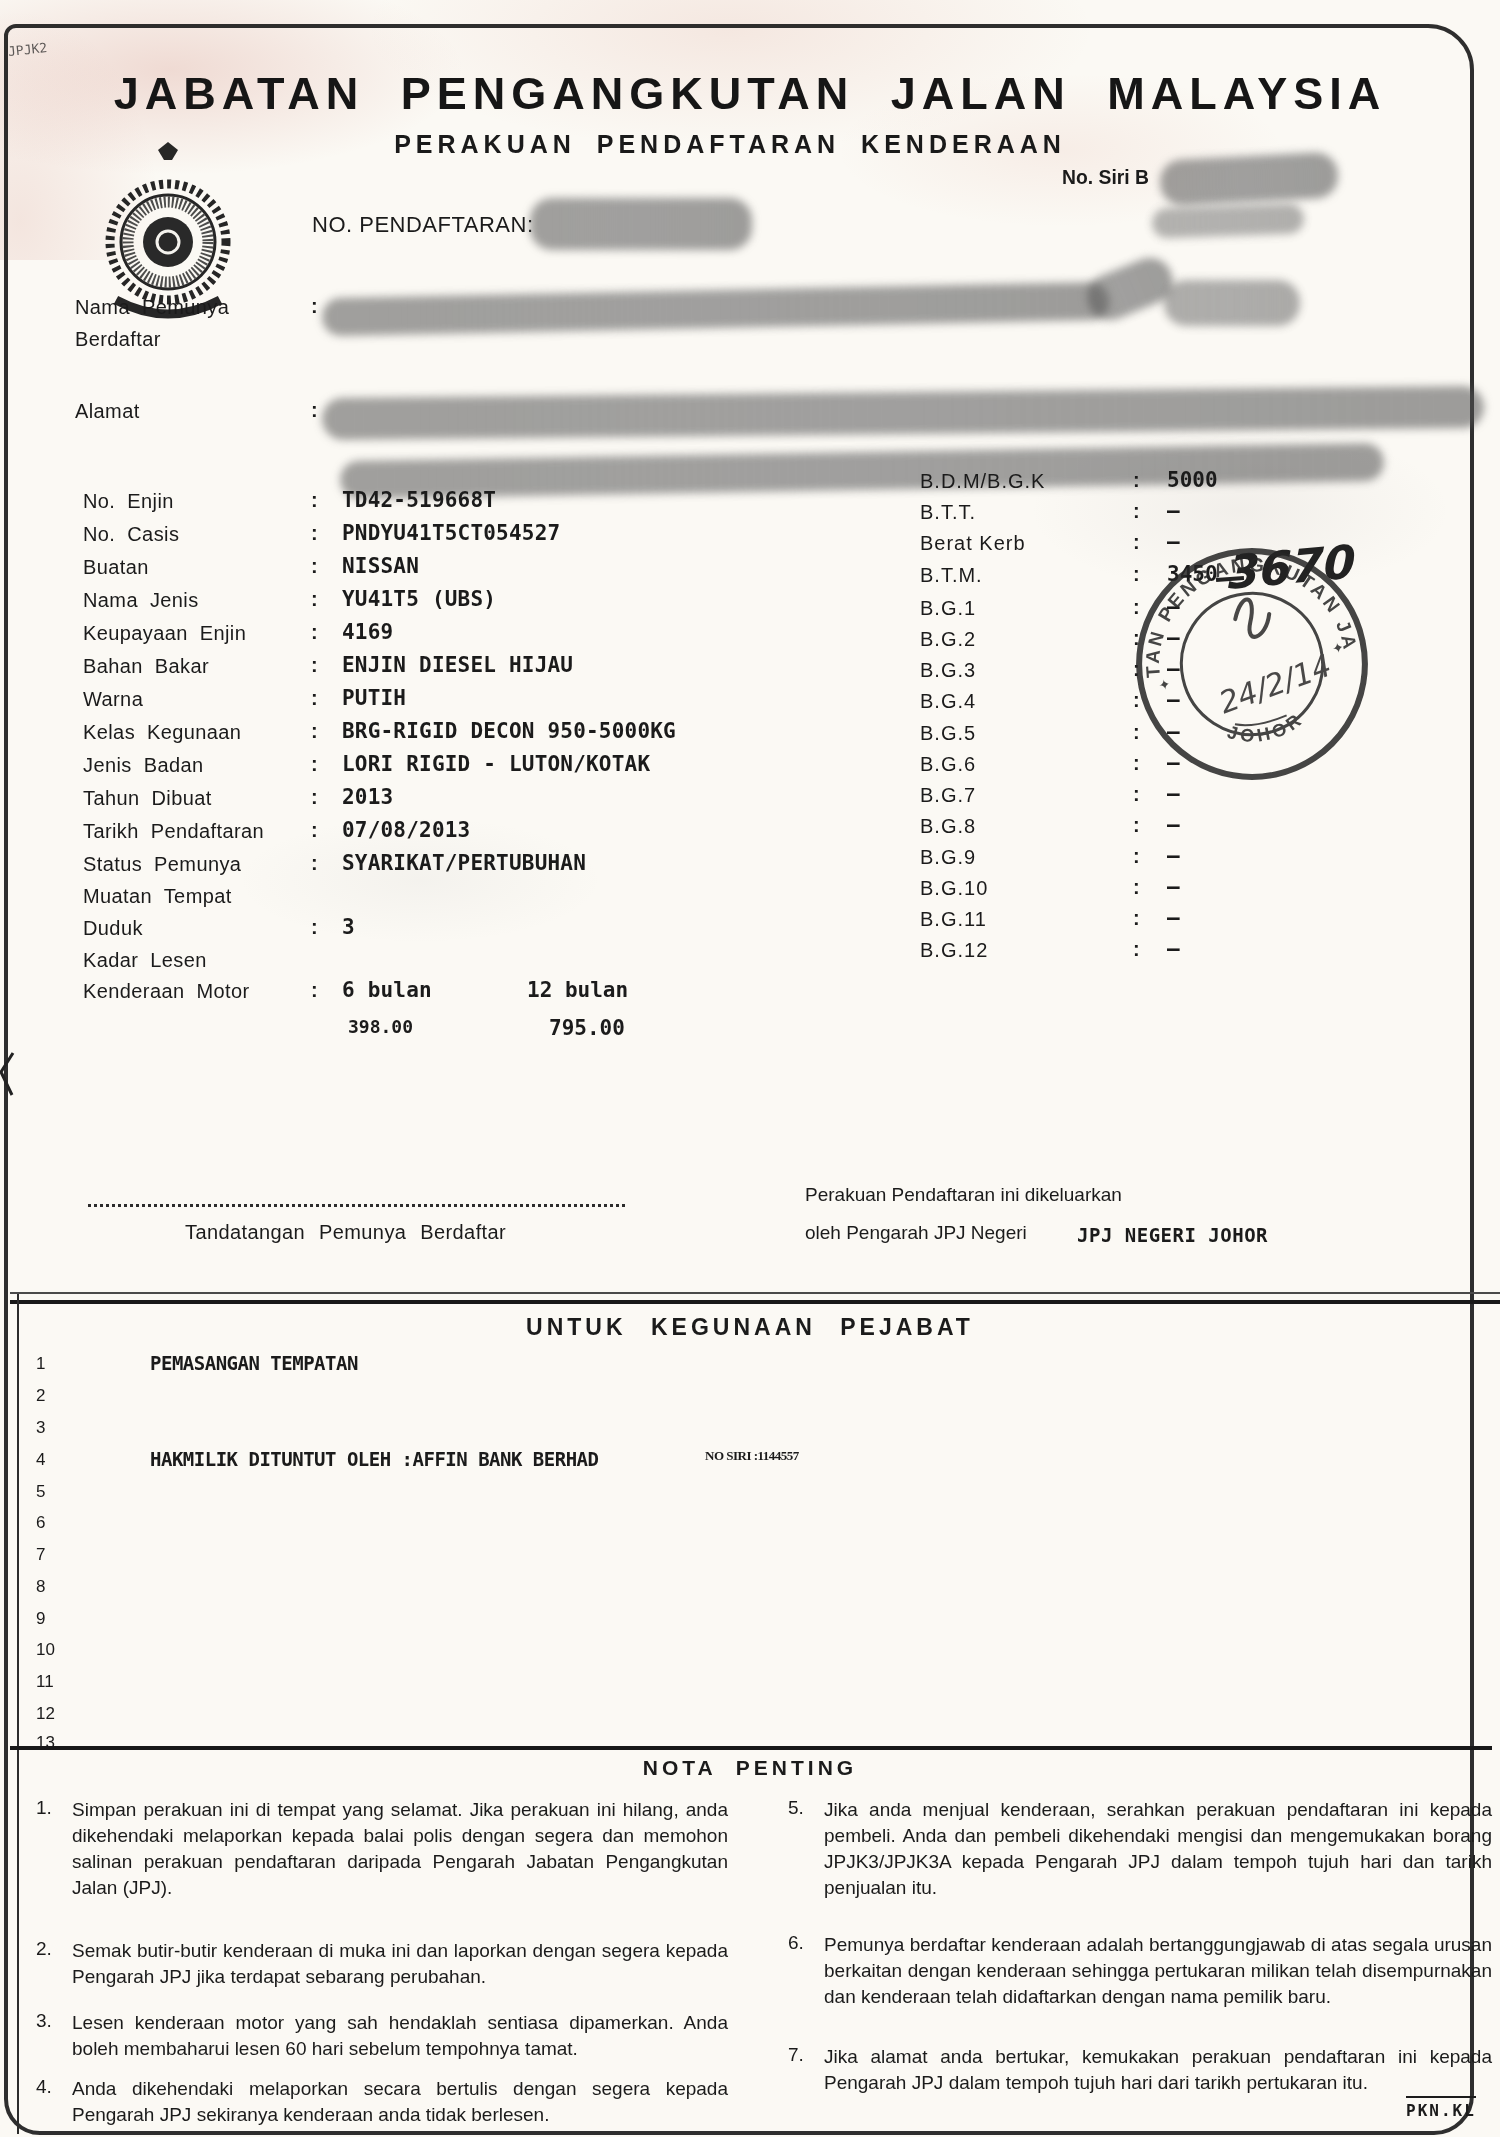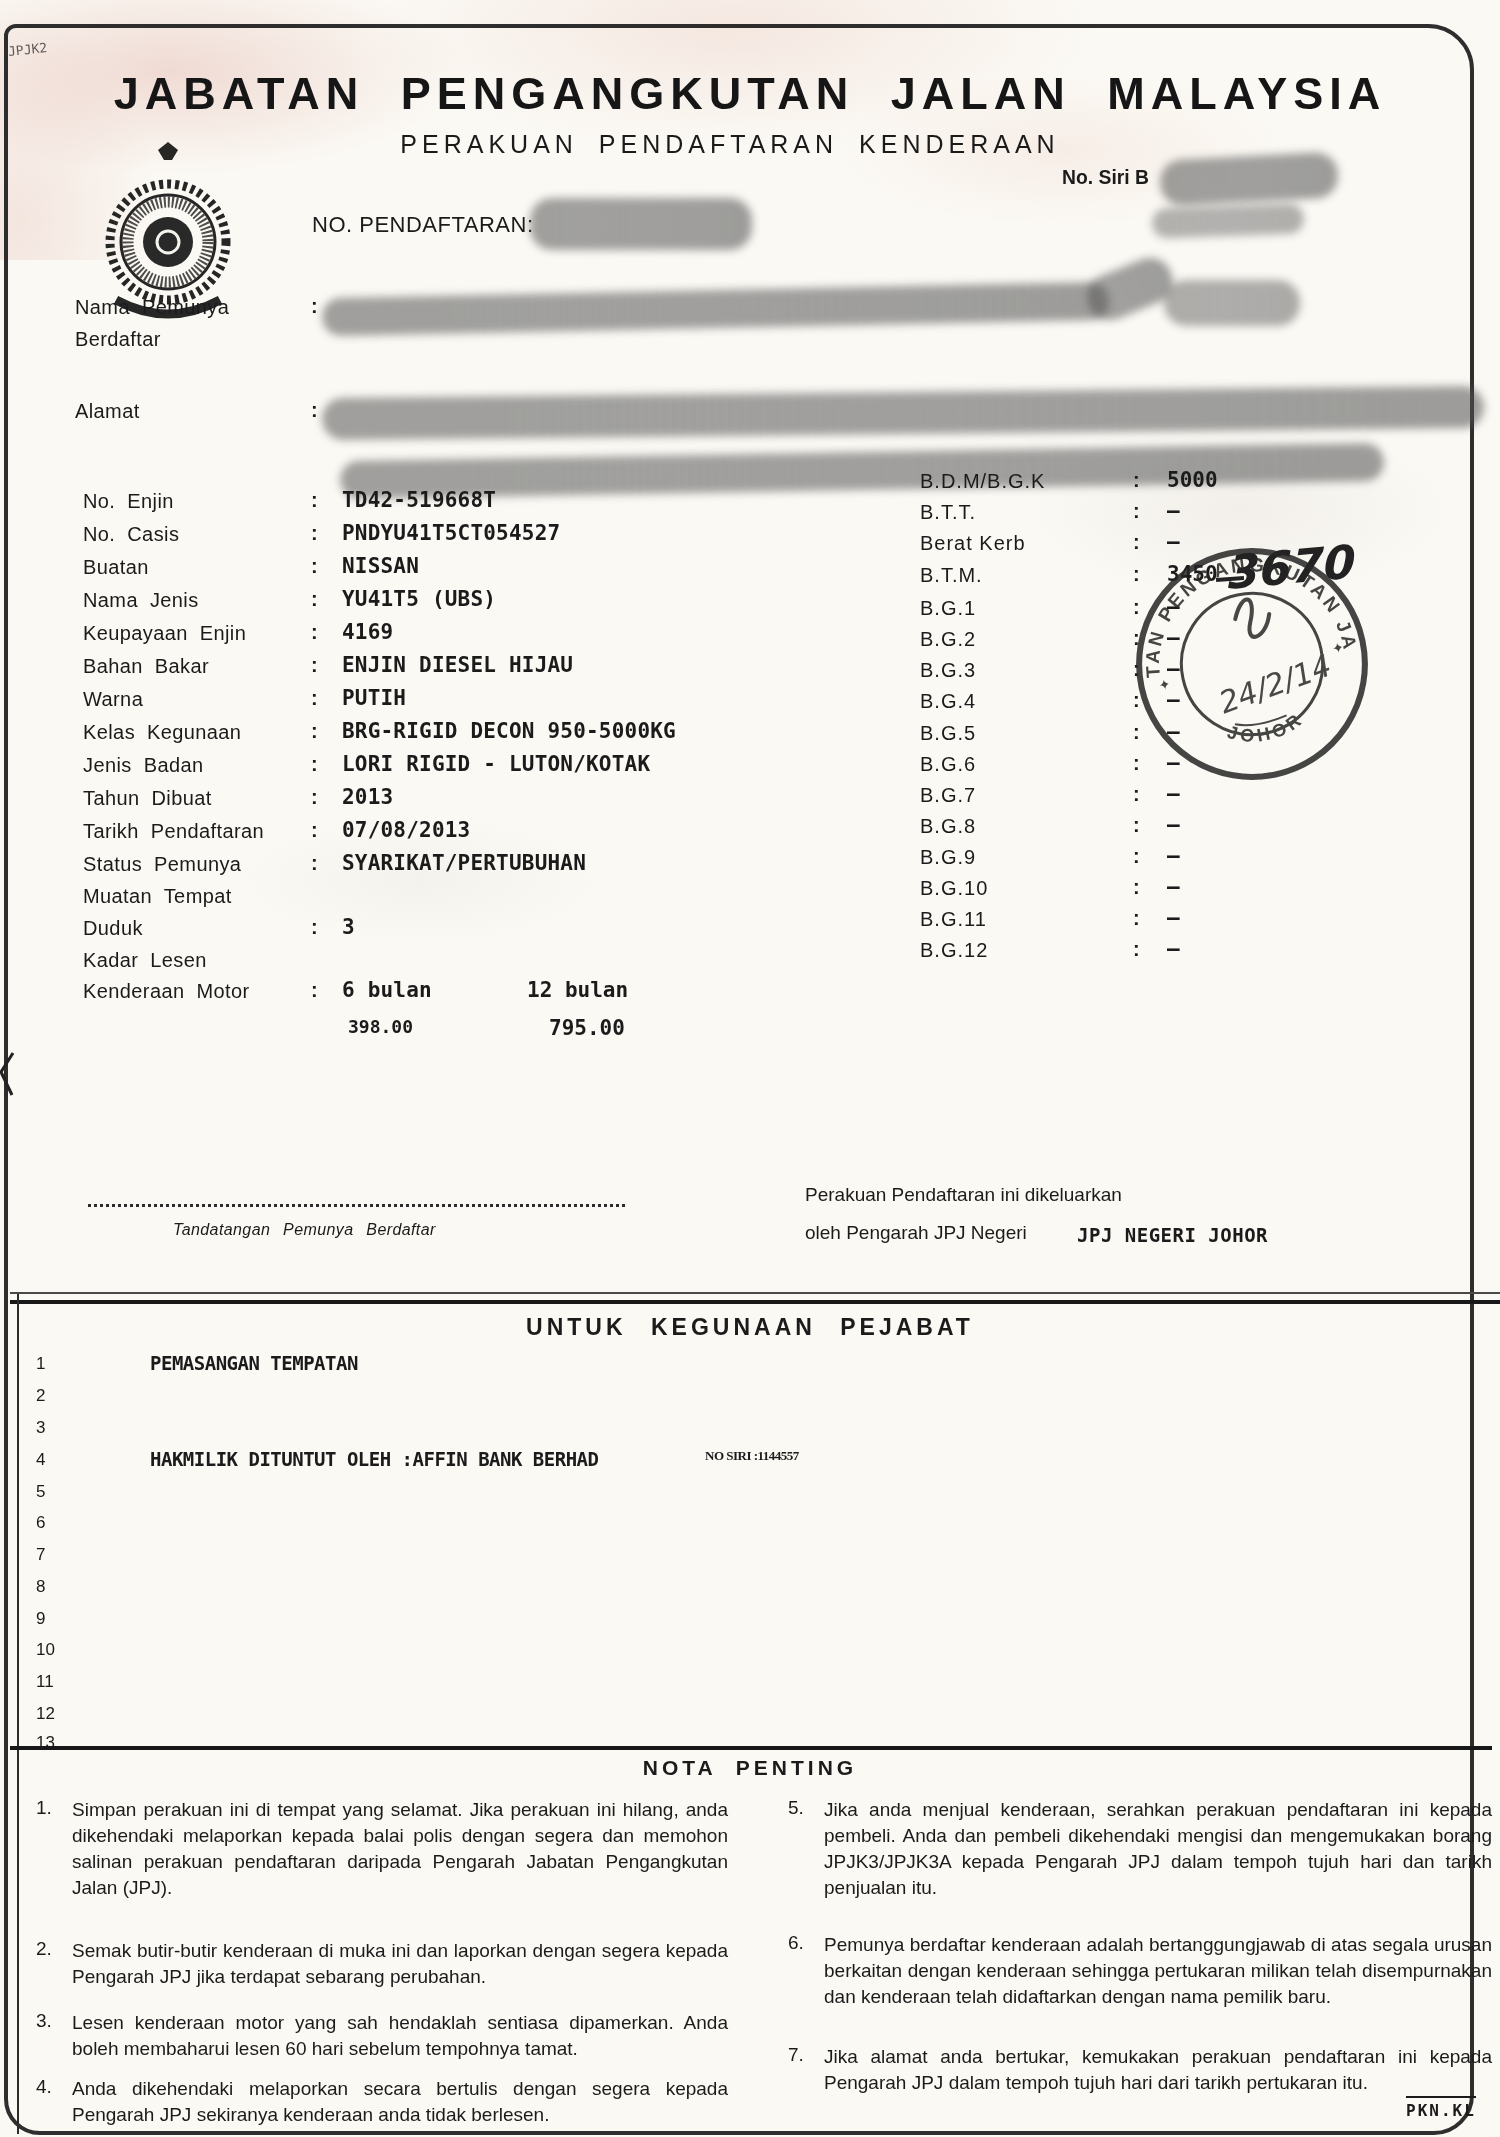--- a/index.html
+++ b/index.html
@@ -24,42 +24,42 @@
   }
   .page-frame{
     position:absolute;left:4px;top:24px;width:1462px;height:2103px;
     border:4px solid #1c1c1c;border-radius:12px 46px 40px 36px;pointer-events:none;opacity:.92;
   }
   .form-code{position:absolute;left:8px;top:42px;font-family:"DejaVu Sans Mono",monospace;
     font-size:13px;opacity:.7;transform:rotate(-6deg);}
   .doc-title{position:absolute;left:0;top:68px;width:1500px;text-align:center;
     font-weight:bold;font-size:45px;letter-spacing:6px;word-spacing:18px;color:#161616;}
   .doc-subtitle{position:absolute;left:0;top:130px;width:1460px;text-align:center;
-    font-weight:normal;font-size:25px;letter-spacing:5px;word-spacing:9px;color:#1a1a1a;}
+    font-weight:bold;font-size:25px;letter-spacing:5px;word-spacing:9px;color:#1a1a1a;}
   .no-siri{position:absolute;left:1062px;top:165px;font-weight:bold;font-size:21px;transform:scaleX(.92);transform-origin:left;}
   .no-pend{position:absolute;left:312px;top:212px;font-size:22px;letter-spacing:.5px;}
   .smudge{position:absolute;border-radius:22px;filter:blur(4px);
     background:linear-gradient(90deg, rgba(70,70,70,.50), rgba(125,125,125,.72) 45%, rgba(80,80,80,.55));}
   .row{position:absolute;left:0;width:1500px;height:28px;}
   .row .lab{position:absolute;left:83px;top:0;font-size:20px;letter-spacing:.4px;word-spacing:6px;}
   .row .colon{position:absolute;left:311px;top:-1px;font-size:20px;font-weight:bold;}
   .row .val{position:absolute;left:342px;top:-2px;font-family:"DejaVu Sans Mono",monospace;
     font-weight:bold;font-size:21px;letter-spacing:.2px;white-space:nowrap;}
   .row .lab2{position:absolute;left:920px;top:0;font-size:20px;letter-spacing:1px;text-align:center;}
   .row .colon2{position:absolute;left:1133px;top:-1px;font-size:20px;font-weight:bold;}
   .row .val2{position:absolute;left:1167px;top:-2px;font-family:"DejaVu Sans Mono",monospace;
     font-weight:bold;font-size:21px;white-space:nowrap;}
   .term2{position:absolute;left:527px;top:-2px;font-family:"DejaVu Sans Mono",monospace;font-weight:bold;font-size:21px;}
   .fee1{position:absolute;left:348px;top:-2px;font-family:"DejaVu Sans Mono",monospace;font-weight:bold;font-size:18px;}
   .fee2{position:absolute;left:549px;top:-2px;font-family:"DejaVu Sans Mono",monospace;font-weight:bold;font-size:21px;}
   .handwritten{position:absolute;left:1228px;top:540px;font-family:"DejaVu Sans",sans-serif;
     font-style:italic;font-weight:bold;font-size:46px;transform:rotate(-5deg) skewX(-6deg);color:#222;}
   .strike-dash{position:absolute;left:1216px;top:577px;width:28px;height:4px;background:#222;transform:rotate(-4deg);}
   .sig-line{position:absolute;left:88px;top:1204px;width:537px;border-bottom:3px dotted #2c2c2c;}
-  .sig-label{position:absolute;left:173px;top:1221px;font-size:16px;word-spacing:8px;letter-spacing:.4px;font-style:italic;}
+  .sig-label{position:absolute;left:185px;top:1221px;font-size:20px;word-spacing:8px;letter-spacing:.4px;}
   .issued1{position:absolute;left:805px;top:1184px;font-size:19px;}
   .issued2{position:absolute;left:805px;top:1222px;font-size:19px;}
   .issued-office{position:absolute;left:1077px;top:1224px;font-family:"DejaVu Sans Mono",monospace;
     font-weight:bold;font-size:19px;letter-spacing:.5px;}
   .hr-thin{position:absolute;left:10px;top:1292px;width:1490px;height:2px;background:#4a4a4a;}
   .hr-thick1{position:absolute;left:10px;top:1300px;width:1490px;height:4px;background:#181818;}
   .hr-thick2{position:absolute;left:10px;top:1746px;width:1482px;height:4px;background:#181818;}
   .vline-inner{position:absolute;left:17px;top:1294px;width:2px;height:840px;background:#2c2c2c;}
   .office-title{position:absolute;left:0;top:1314px;width:1500px;text-align:center;
     font-weight:bold;font-size:23px;letter-spacing:4px;word-spacing:14px;}

